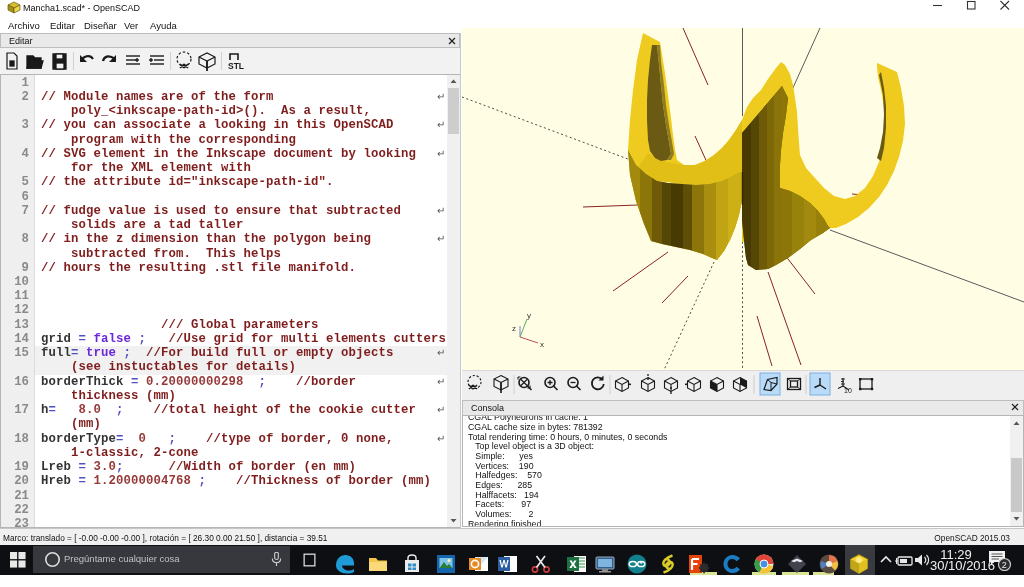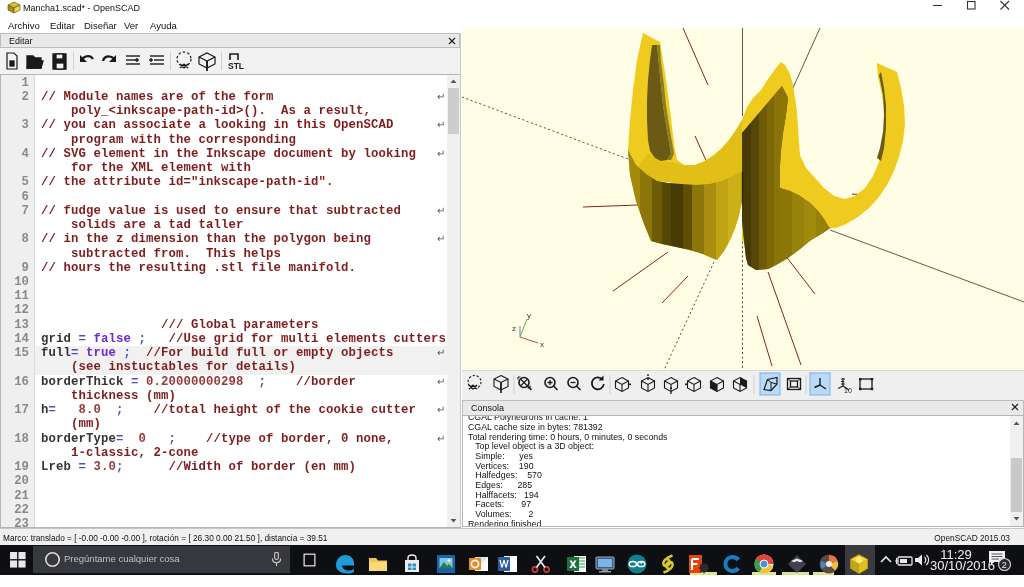--- a/index.html
+++ b/index.html
@@ -174,20 +174,21 @@
 <div class="codeline" style="top:328.1px">h<span class="op">=</span>   <span class="num">8.0</span>  <span class="op">;</span>    <span class="cm">//total height of the cookie cutter</span></div>
 <div class="wrapmark" style="top:328.1px">↵</div>
 <div class="codeline" style="top:342.4px">    <span class="cm">(mm)</span></div>
 <div class="lnum" style="left:0px;top:356.6px">18</div>
 <div class="codeline" style="top:356.6px">borderType<span class="op">=</span>  <span class="num">0</span>   <span class="op">;</span>    <span class="cm">//type of border, 0 none,</span></div>
 <div class="wrapmark" style="top:356.6px">↵</div>
 <div class="codeline" style="top:370.8px">    <span class="cm">1-classic, 2-cone</span></div>
 <div class="lnum" style="left:0px;top:385.1px">19</div>
 <div class="codeline" style="top:385.1px">Lreb <span class="op">=</span> <span class="num">3.0</span><span class="op">;</span>      <span class="cm">//Width of border (en mm)</span></div>
 <div class="lnum" style="left:0px;top:399.3px">20</div>
+<div class="codeline" style="top:399.3px">Hreb <span class="op">=</span> <span class="num">1.20000004768</span> <span class="op">;</span>    <span class="cm">//Thickness of border (mm)</span></div>
 <div class="lnum" style="left:0px;top:413.6px">21</div>
 <div class="lnum" style="left:0px;top:427.8px">22</div>
 <div class="lnum" style="left:0px;top:442.0px">23</div>
 <div id="edscroll">
 <svg style="position:absolute;left:0;top:0" width="13" height="452" viewBox="0 0 13 452">
 <path d="M 3.5,8 L 6.5,4.5 L 9.5,8 Z" fill="#555"></path>
 <path d="M 3.5,444 L 6.5,447.5 L 9.5,444 Z" fill="#555"></path>
 <rect x="1" y="13" width="11" height="46" fill="#cdcdcd"></rect>
 </svg>
     </div>

